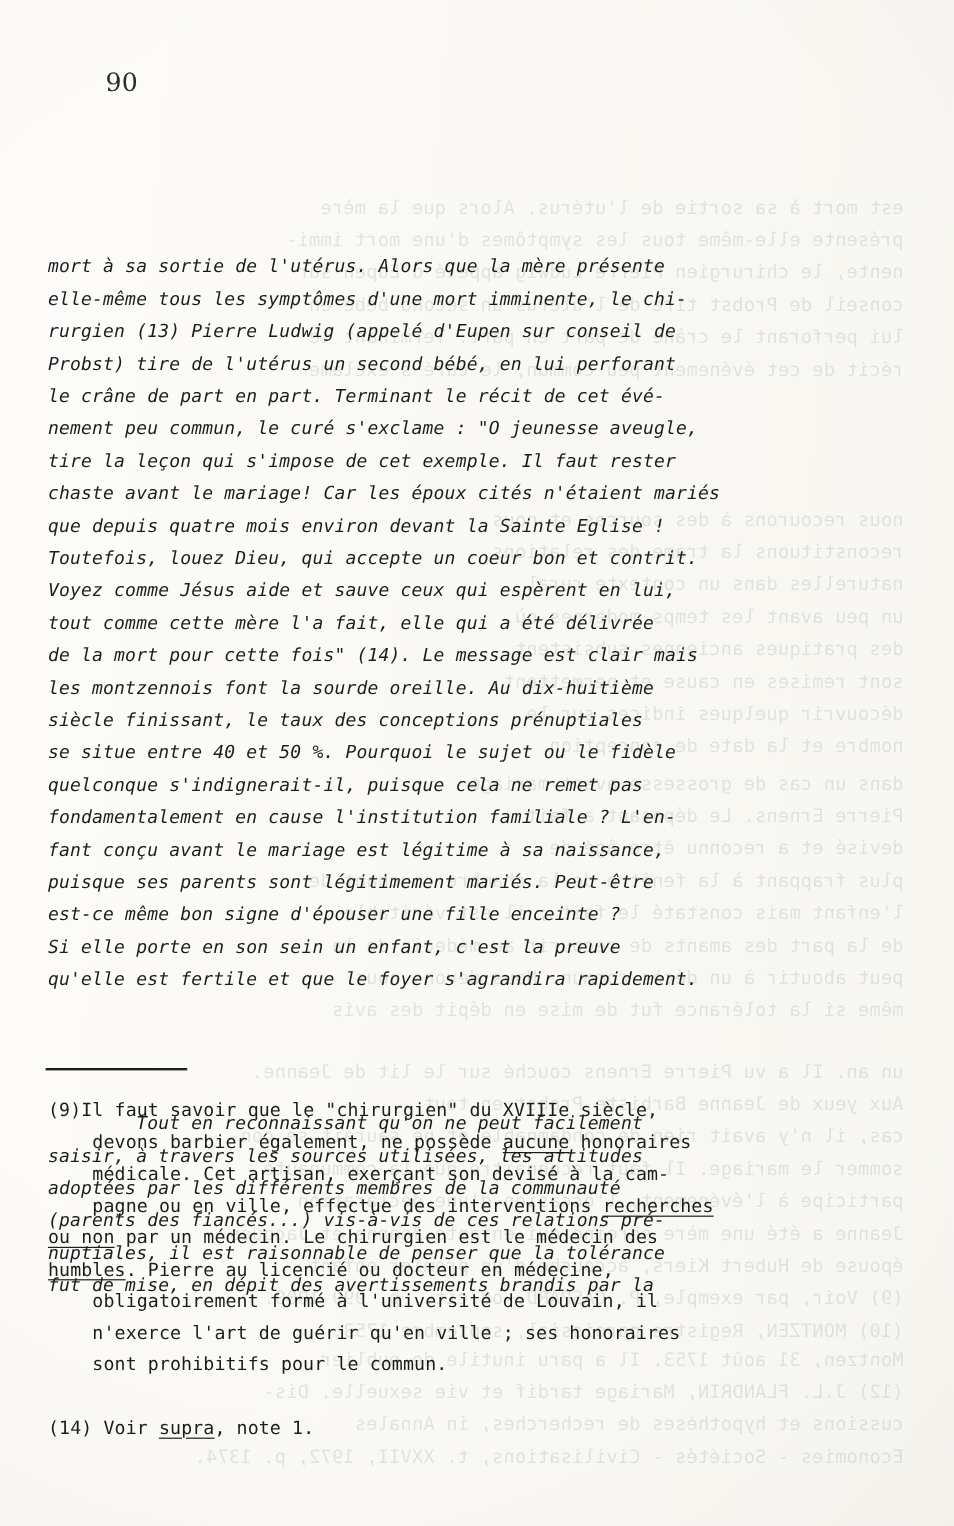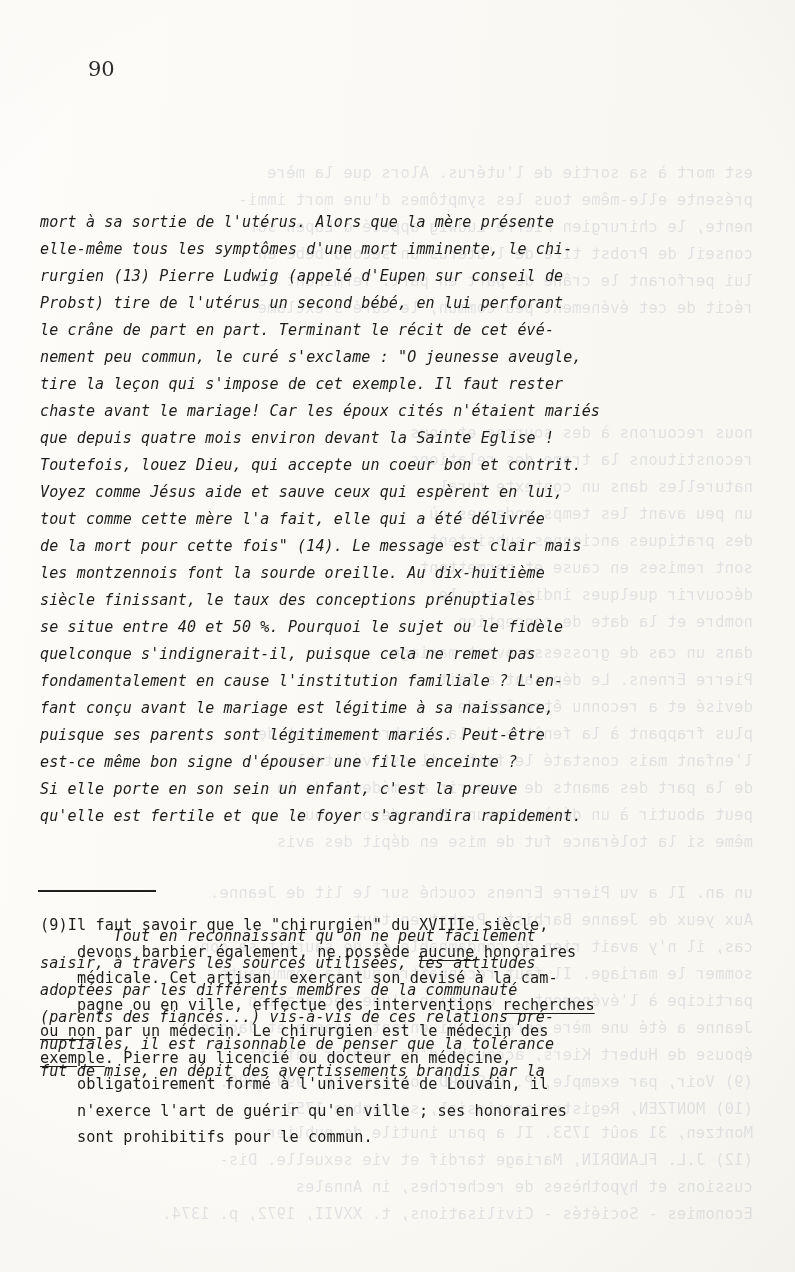--- a/index.html
+++ b/index.html
@@ -198,22 +198,23 @@
 
     <div class="footnote-rule"></div>
 
     <div class="footnotes">
 
       <p class="footnote"><span>(9)</span><span>Il faut savoir que le "chirurgien" du XVIIIe siècle,</span>
 <span>    devons barbier également, ne possède </span><span class="u">aucune</span><span> honoraires</span>
 <span>    médicale. Cet artisan, exerçant son devisé à la cam-</span>
 <span>    pagne ou en ville, effectue des interventions </span><span class="u">recherches</span>
 <span class="u">ou non</span><span> par un médecin. Le chirurgien est le médecin des</span>
-<span class="u">exemple</span><span>. Pierre au licencié ou docteur en médecine,</span>
+<span class="u">humbles</span><span>. Pierre au licencié ou docteur en médecine,</span>
 <span>    obligatoirement formé à l'université de Louvain, il</span>
 <span>    n'exerce l'art de guérir qu'en ville ; ses honoraires</span>
 <span>    sont prohibitifs pour le commun.</span></p>
 
+      <p class="footnote spaced"><span>(14)</span><span> Voir </span><span class="u">supra</span><span>, note 1.</span></p>
 
     </div>
 
   </div>
 </div>
 
 </body></html>

